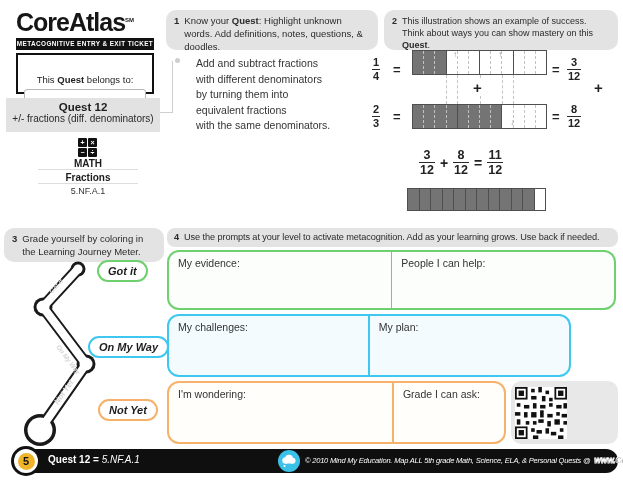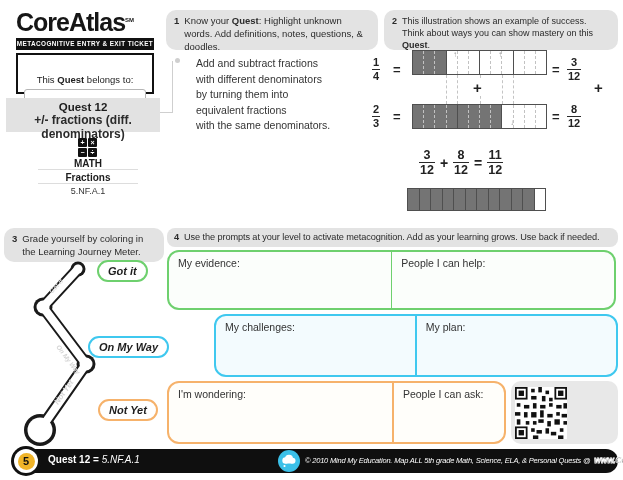--- a/index.html
+++ b/index.html
@@ -13,21 +13,21 @@
   .logo .mark{font-size:6px;vertical-align:super;font-weight:bold;letter-spacing:0;}
   .tagline{left:16px;top:38px;width:138px;height:12px;background:#111;color:#fff;
            font-size:6.4px;font-weight:bold;text-align:center;line-height:12px;letter-spacing:.4px;}
   .belongs-box{left:16px;top:53px;width:138px;height:41px;border:2px solid #111;background:#fff;box-sizing:border-box;}
   .belongs-label{font-size:9.5px;text-align:center;margin-top:19px;color:#222;}
   .belongs-label b{font-weight:bold;}
   .name-input{display:block;width:122px;height:16px;margin:4px auto 0;border:1px solid #b5b5b5;
               border-radius:3px;background:#fff;font-size:10px;padding:0 3px;box-sizing:border-box;}
   .quest-box{left:6px;top:98px;width:154px;height:34px;background:#e2e2e2;text-align:center;padding-top:3px;box-sizing:border-box;}
   .quest-title{font-size:11.5px;font-weight:bold;color:#1d1d1d;}
-  .quest-sub{font-size:12px;color:#2a2a2a;font-weight:bold;}
+  .quest-sub{font-size:10px;color:#2a2a2a;}
   .connector-l{left:160px;top:61px;width:12px;height:51px;border-right:1.5px solid #cfcfcf;border-bottom:1.5px solid #cfcfcf;}
   .connector-dot{left:175px;top:58px;width:5px;height:5px;border-radius:50%;background:#cfcfcf;}
 
   
   .math-icon{left:78px;top:138px;display:grid;grid-template-columns:9px 9px;grid-template-rows:9px 9px;gap:1px;}
   .math-icon span{background:#111;color:#fff;font-size:7px;font-weight:bold;text-align:center;line-height:9px;border-radius:1px;}
   .subject{left:34px;top:158px;width:108px;text-align:center;font-weight:bold;font-size:10px;color:#1c1c1c;}
   .divider{left:38px;width:100px;height:1px;background:#ddd;}
   .topic{left:34px;top:172px;width:108px;text-align:center;font-weight:bold;font-size:10px;color:#1c1c1c;}
   .standard{left:34px;top:186px;width:108px;text-align:center;font-size:9px;color:#333;}
@@ -71,21 +71,21 @@
                font-style:italic;font-size:11px;color:#1d1d1d;padding:3px 9px;white-space:nowrap;}
   #badge-got-it{left:97px;top:260px;}
   #badge-on-my-way{left:88px;top:336px;}
   #badge-not-yet{left:98px;top:399px;}
 
   
   .prompt-box{border:2px solid #999;border-radius:12px;box-sizing:border-box;display:flex;overflow:hidden;}
   .prompt-cell{padding:5px 9px;font-size:10.5px;color:#333;box-sizing:border-box;}
   .cell-divider{width:1.5px;background:#999;}
   #box-green{left:167px;top:250px;width:449px;height:60px;background:#fbfefb;}
-  #box-blue{left:167px;top:314px;width:404px;height:63px;background:#f3fbfe;margin-left:47px;}
+  #box-blue{left:167px;top:314px;width:404px;height:63px;background:#f3fbfe;}
   #box-orange{left:167px;top:381px;width:339px;height:63px;background:#fffefa;}
   #box-green .prompt-cell,#box-blue .prompt-cell{width:50%;}
   #box-orange .cell-left{width:67%;}
   #box-orange .cell-right{width:33%;}
 
   
   .explore-box{left:511px;top:381px;width:107px;height:63px;background:#e8e8e8;border-radius:10px;
                display:flex;align-items:center;padding:4px;box-sizing:border-box;gap:3px;}
   .explore-text{width:46px;font-size:7.2px;font-style:italic;text-align:center;line-height:1.5;color:#222;}
   .explore-text .brandline{font-weight:900;font-style:normal;font-size:7px;letter-spacing:-.2px;}
@@ -287,21 +287,21 @@
 
   <div class="abs prompt-box" id="box-blue" style="border-color: rgb(63, 200, 239);">
     <div class="prompt-cell">My challenges:</div>
     <div class="cell-divider" style="background: rgb(63, 200, 239);"></div>
     <div class="prompt-cell">My plan:</div>
   </div>
 
   <div class="abs prompt-box" id="box-orange" style="border-color: rgb(246, 178, 107);">
     <div class="prompt-cell cell-left">I'm wondering:</div>
     <div class="cell-divider" style="background: rgb(246, 178, 107);"></div>
-    <div class="prompt-cell cell-right">People I can ask:</div>
+    <div class="prompt-cell cell-right">Grade I can ask:</div>
   </div>
 
   <div class="abs explore-box">
     <svg width="52" height="52" viewBox="0 0 29 29">
       <rect width="29" height="29" fill="#fff"></rect>
       <g fill="#111">
         <rect x="0" y="0" width="7" height="7"></rect>
           <rect x="22" y="0" width="7" height="7"></rect>
           <rect x="0" y="22" width="7" height="7"></rect>
       </g>

